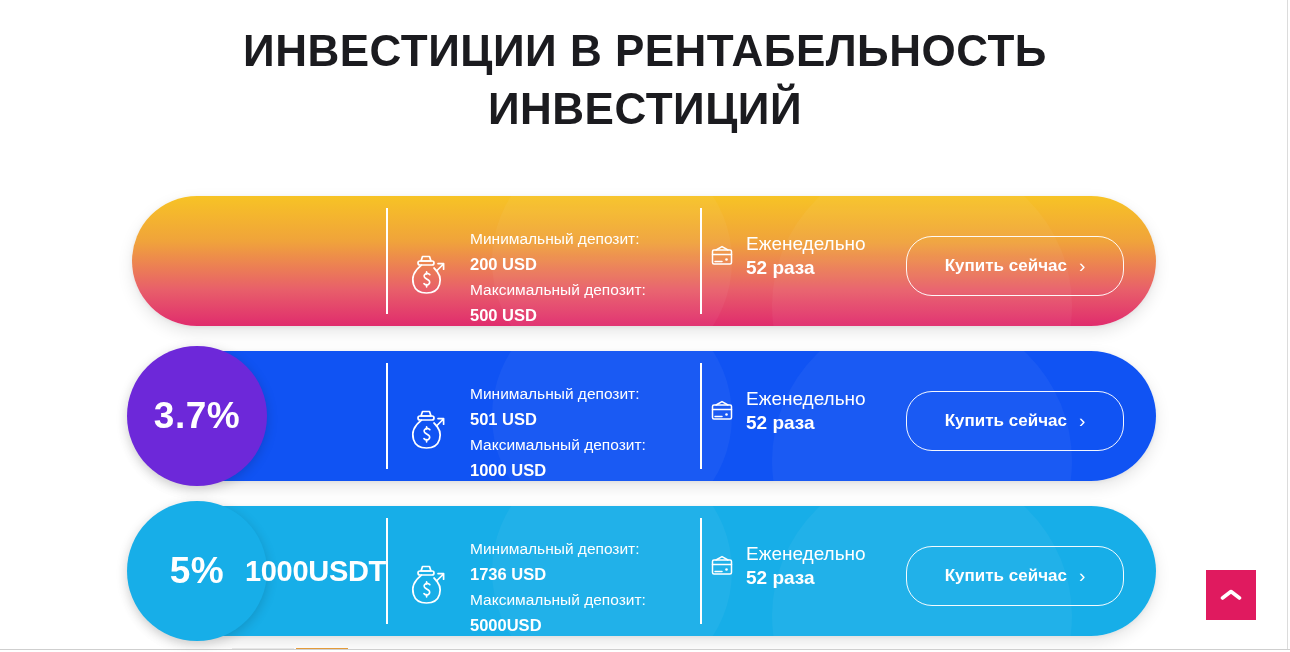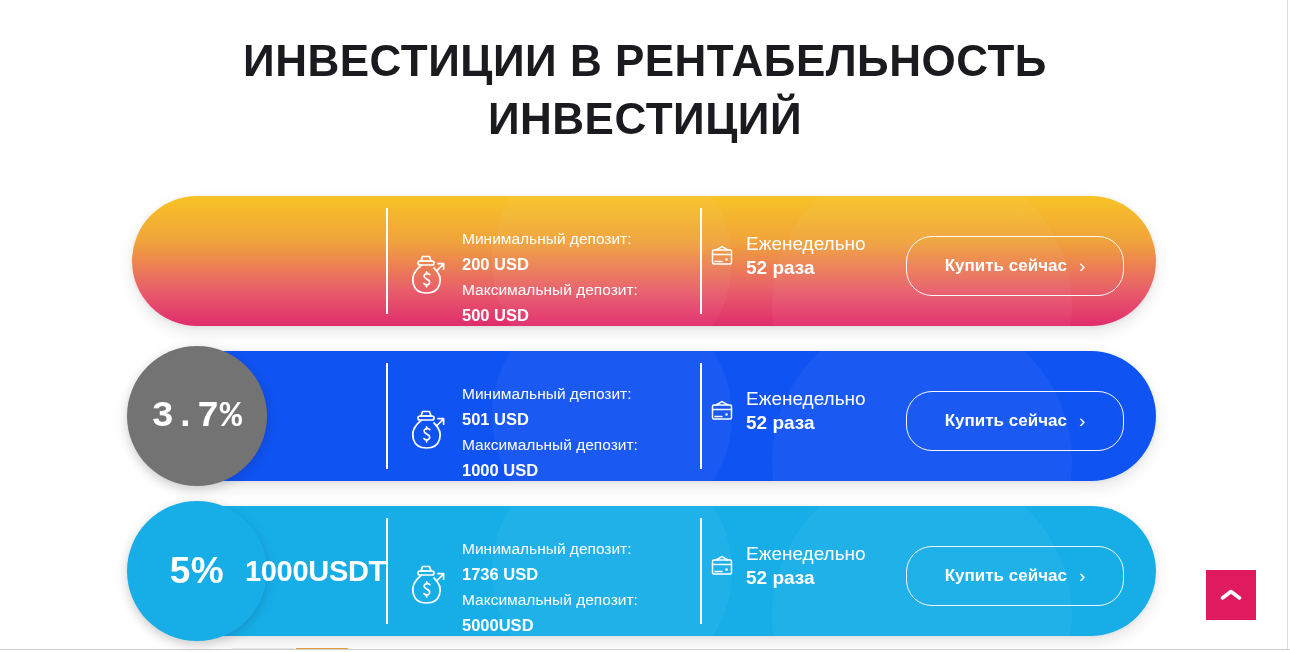--- a/index.html
+++ b/index.html
@@ -28,21 +28,21 @@
     position: absolute;
     left: 0; bottom: 0;
     width: 1290px; height: 3px;
     border-top: 1px solid #cfcfcf;
     background: #ffffff;
   }
 
   
   .heading {
     position: absolute;
-    top: 32px;
+    top: 22px;
     left: 145px;
     width: 1000px;
     text-align: center;
     font-size: 44px;
     line-height: 58px;
     font-weight: 700;
     letter-spacing: 0.5px;
     color: #1b1b1f;
     font-family: "Liberation Sans", sans-serif;
   }
@@ -96,23 +96,22 @@
     display: flex;
     align-items: center;
     justify-content: center;
     z-index: 3;
   }
   .card.gradient .rate-circle {
     background: linear-gradient(180deg, #F5BB26 0%, #EE9245 40%, #E5496F 80%, #DE2A6D 100%);
     box-shadow: 0 3px 12px rgba(0,0,0,0.14);
   }
   .card.blue .rate-circle {
-    background: #737373;
+    background: #6d28d9;
     box-shadow: 0 3px 12px rgba(0,0,0,0.16);
-    font-family: Liberation Mono, monospace;
   }
   .card.cyan .rate-circle {
     background: #17AEE8;
     box-shadow: 0 3px 12px rgba(0,0,0,0.16);
   }
   .rate-text {
     color: #ffffff;
     font-size: 37px;
     font-weight: 700;
     letter-spacing: 0.5px;
@@ -150,21 +149,21 @@
 
   
   .deposit {
     position: absolute;
     z-index: 3;
     left: 276px;
     top: 0;
     height: 162px;
     display: flex;
     align-items: center;
-    gap: 10px;
+    gap: 18px;
   }
   .bag-icon { flex: 0 0 auto; }
   .deposit-lines {
     display: flex;
     flex-direction: column;
     justify-content: center;
     gap: 7px;
     color: #ffffff;
   }
   .dep-label { font-size: 15.5px; font-weight: 400; }

